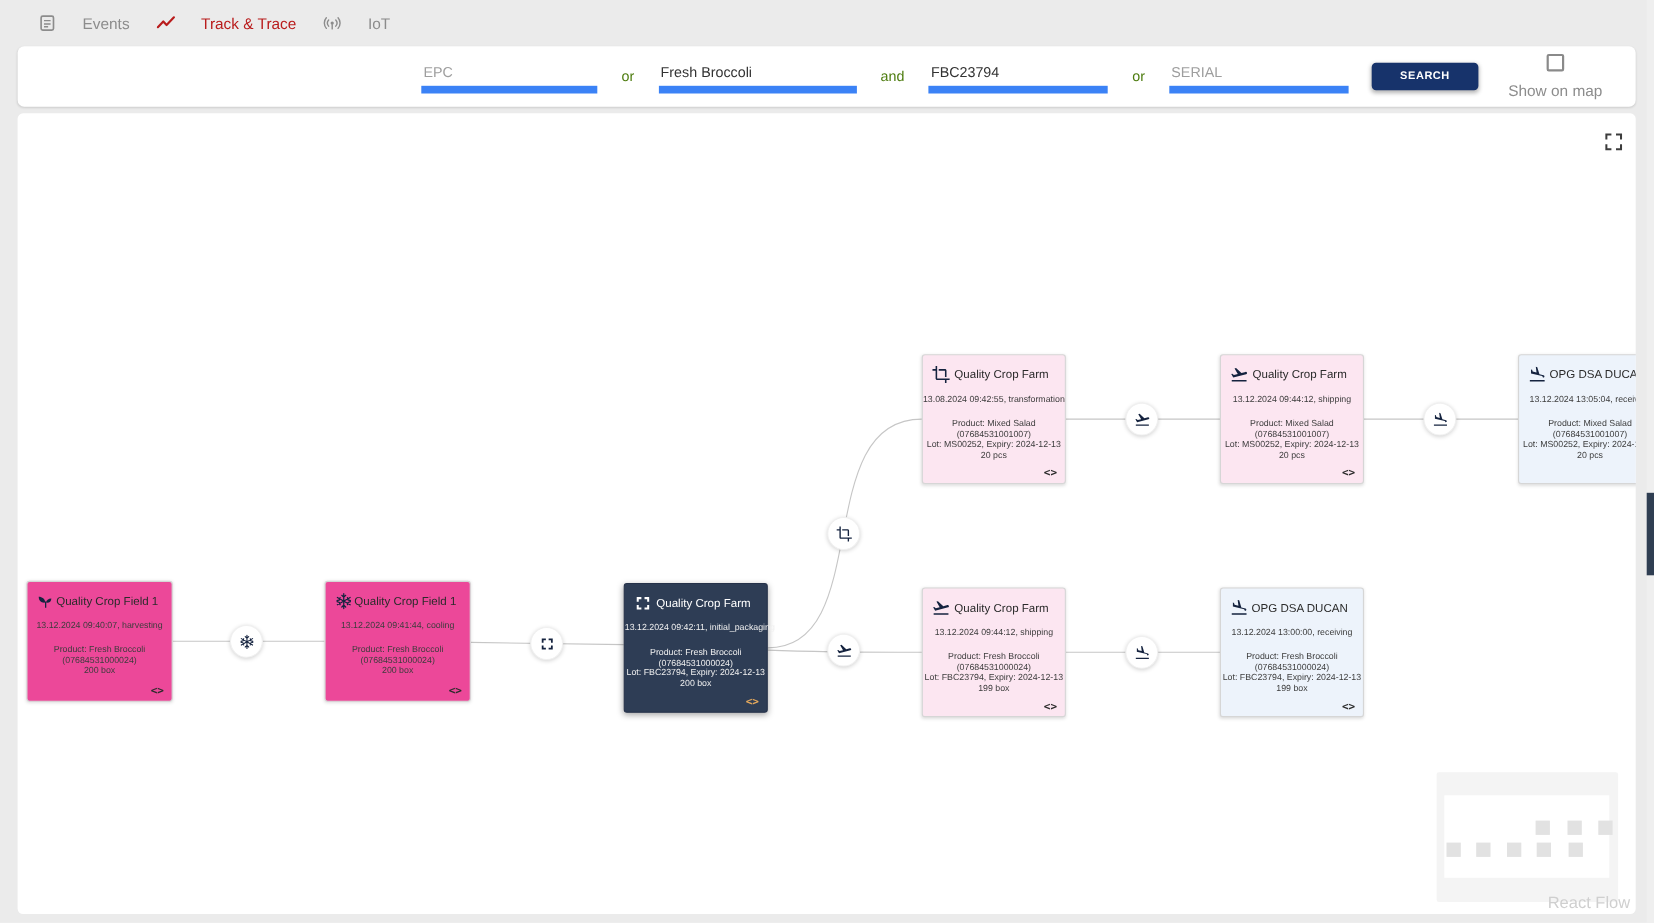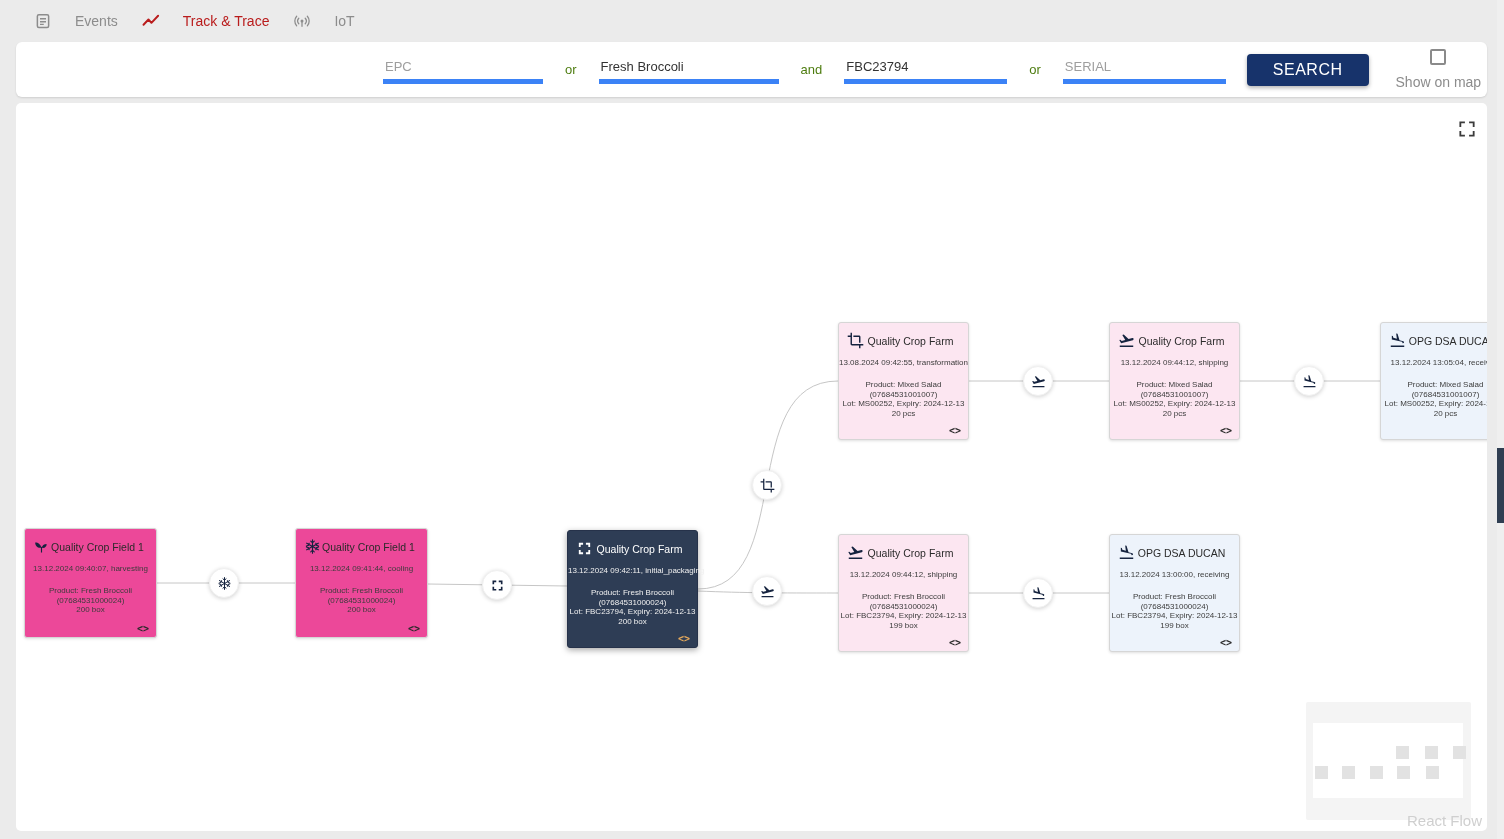--- a/index.html
+++ b/index.html
@@ -15,28 +15,28 @@
   .tab svg { display:block; }
   
   .search-card {
     position:absolute; left:16px; right:17px; top:42px; height:55px;
     background:#fff; border-radius:6px; box-shadow:0 1px 2px rgba(0,0,0,.12);
     display:flex; align-items:center;
   }
   .search-row { display:flex; align-items:center; margin-left:367px; gap:0; }
   .uinput {
     border:none; outline:none; background:transparent;
-    border-bottom:5px solid #3b82f6; font-size:13px; color:#333;
+    border-bottom:7px solid #3b82f6; font-size:13px; color:#333;
     padding:3px 2px 5px 2px; font-family:"Liberation Sans", sans-serif;
   }
   .uinput::placeholder { color:#9e9e9e; }
   .conn { font-size:13px; color:#4d7c0f; margin:0 22px; }
   .search-btn {
     margin-left:21px; background:#17336b; color:#fff; border:none; border-radius:4px;
-    font-size:16px; font-weight:normal; letter-spacing:.5px; padding:7px 26px;
+    font-size:10px; font-weight:bold; letter-spacing:.5px; padding:7px 26px;
     box-shadow:0 2px 4px rgba(0,0,0,.3); cursor:pointer; font-family:"Liberation Sans", sans-serif;
   }
   .showmap { display:flex; align-items:center; gap:9px; margin-left:27px; cursor:pointer;flex-direction:column; }
   .cbox { width:16px; height:16px; border:2px solid #8a8a8a; border-radius:2px; background:#fff; }
   .showmap-label { font-size:14px; color:#8c8c8c; }
   
   .canvas {
     position:absolute; left:16px; top:103px; width:1471px; height:728px;
     background:#fff; border-radius:5px; overflow:hidden;
   }

